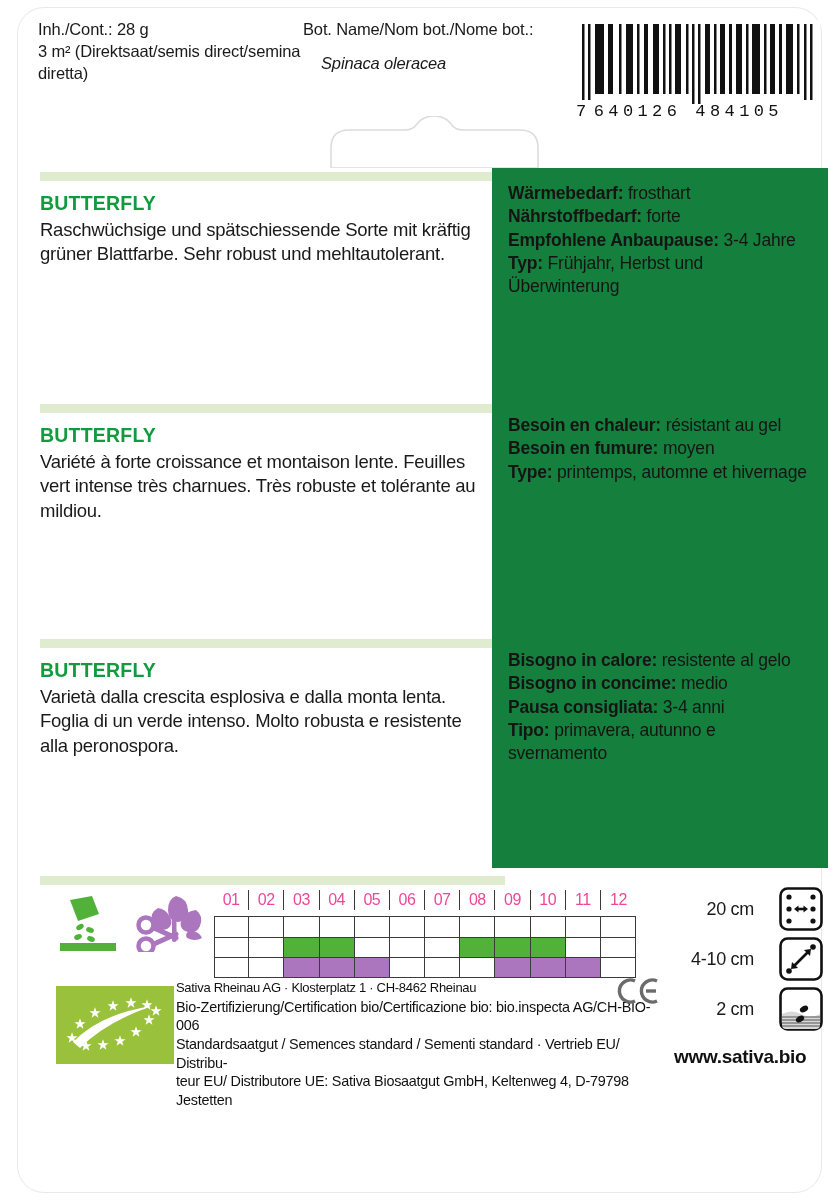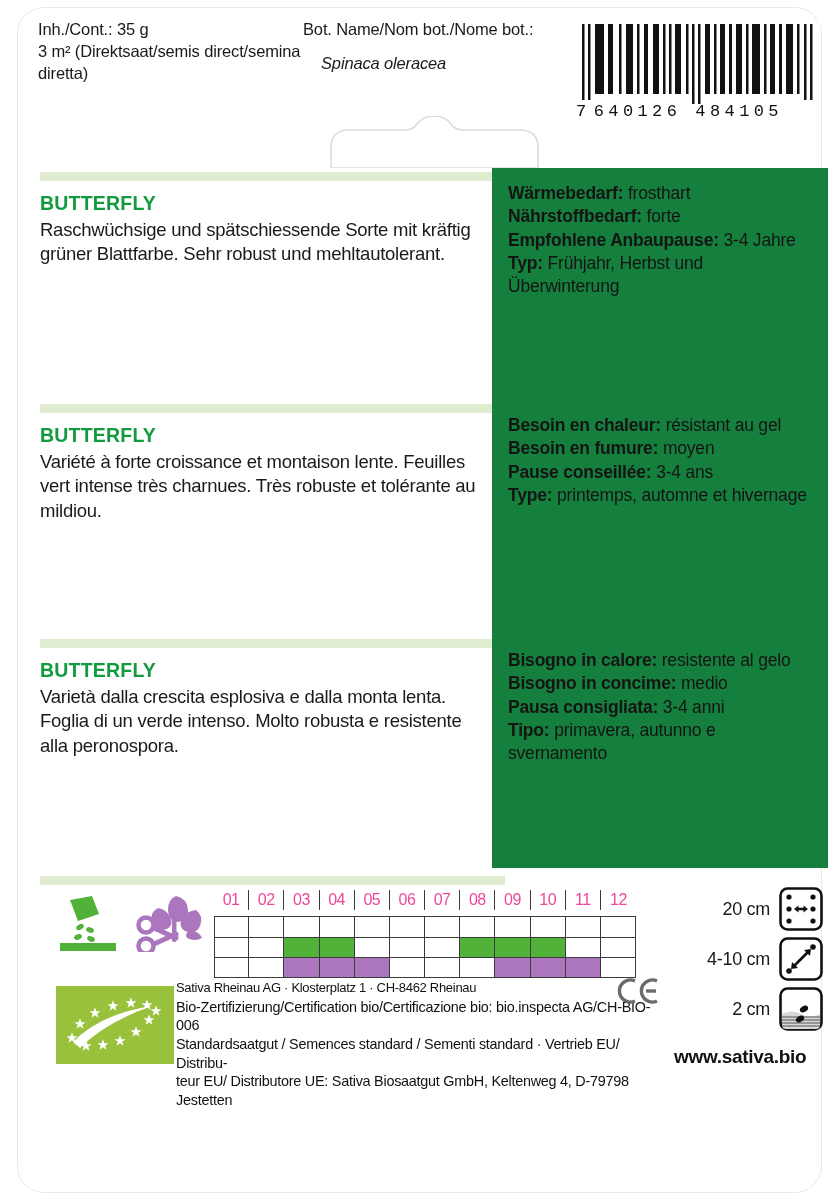--- a/index.html
+++ b/index.html
@@ -205,21 +205,21 @@
     position: absolute;
     left: 660px; top: 18px;
     width: 145px;
   }
   .spacing-row {
     display: flex;
     align-items: center;
     justify-content: flex-end;
     height: 46px;
     margin-bottom: 4px;
-    gap: 9px;
+    gap: 25px;
   }
   .spacing-label {
     font-size: 18px;
     color: #1a1a1a;
     letter-spacing: -0.3px;
     white-space: nowrap;
   }
 
   
   .eu-logo {
@@ -263,21 +263,21 @@
 </style>
 </head>
 <body>
 
 <div id="packet">
   <div class="card"></div>
 
   <div class="top-strip">
 
     <div class="cont-block">
-      <div>Inh./Cont.: 35 g</div>
+      <div>Inh./Cont.: 28 g</div>
       <div>3 m² (Direktsaat/semis direct/semina diretta)</div>
     </div>
 
     <div class="bot-block">
       <div>Bot. Name/Nom bot./Nome bot.:</div>
       <span class="bot-name-value">Spinaca oleracea</span>
     </div>
 
     <div class="barcode-wrap">
       <svg class="barcode-bars" width="246" height="84" viewBox="0 0 246 84">
@@ -362,24 +362,20 @@
         <div class="panel-inner">
           <div>
             <span class="lbl">Besoin en chaleur:</span>
             <span>résistant au gel</span>
           </div>
           <div>
             <span class="lbl">Besoin en fumure:</span>
             <span>moyen</span>
           </div>
           <div>
-            <span class="lbl">Pause conseillée:</span>
-            <span>3-4 ans</span>
-          </div>
-          <div>
             <span class="lbl">Type:</span>
             <span>printemps, automne et hivernage</span>
           </div>
         </div>
       </div>
       <div class="sec-left" style="top:24px;">
         <div class="variety">BUTTERFLY</div>
         <div class="desc">Variété à forte croissance et montaison lente. Feuilles vert intense très charnues. Très robuste et tolérante au mildiou.</div>
       </div>
     </div>

